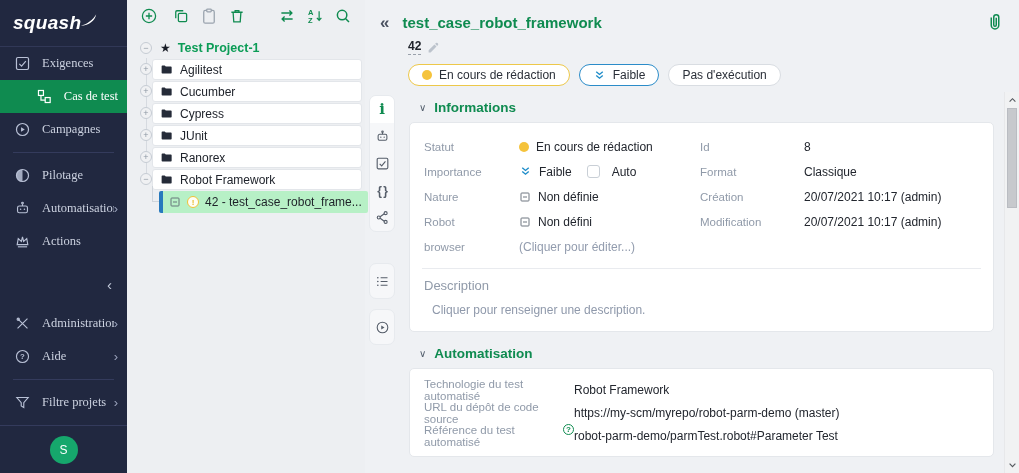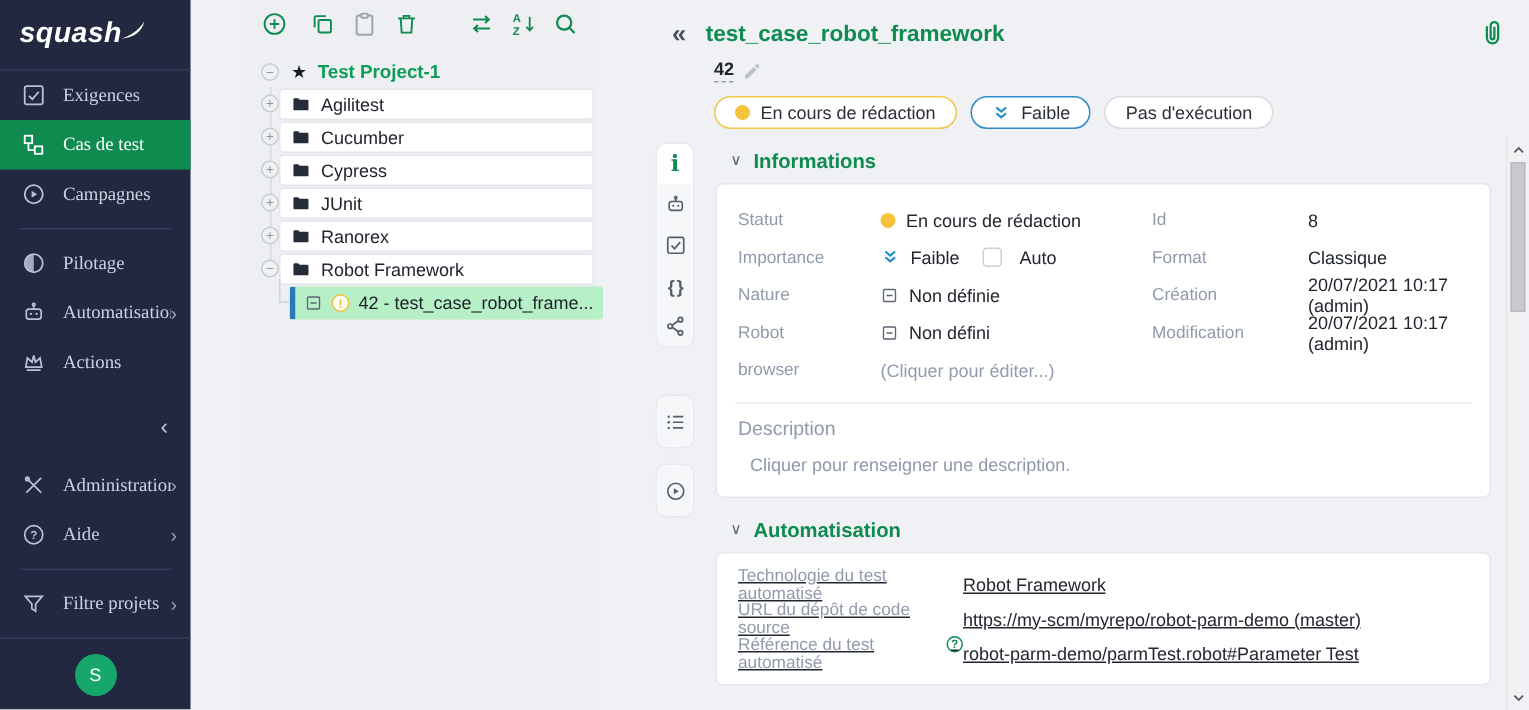--- a/index.html
+++ b/index.html
@@ -2,29 +2,29 @@
 <html><head>
 <meta charset="utf-8">
 <style>
   * { box-sizing: border-box; }
   html,body { margin:0; padding:0; }
   body {
     width:1019px; height:473px; overflow:hidden;
     font-family:"Liberation Sans", sans-serif;
     background:#eff1f4; font-size:12px; color:#22262e;
   }
-  .app { display:flex; width:1019px; height:473px;gap:34px; }
+  .app { display:flex; width:1019px; height:473px; }
 
   
   .sidebar { width:127px; flex-shrink:0; background:#212840; color:#ccd2e0; display:flex; flex-direction:column; }
   .logo { height:47px; border-bottom:1px solid #313857; display:flex; align-items:center; padding-left:13px; flex-shrink:0; }
   .logo-text { color:#fff; font-weight:bold; font-style:italic; font-size:19px; letter-spacing:.3px; }
   .logo-swoosh { margin-left:-1px; margin-top:-6px; }
   .nav-item { height:33px; display:flex; align-items:center; padding:0 9px 0 14px; font-size:12.5px; cursor:pointer; flex-shrink:0; }
-  .nav-item.active { background:#0f8b50; color:#fff; }
+  .nav-item.active { background:#0f8b50; color:#fff;justify-content:flex-end; }
   .nav-icon { width:17px; height:17px; margin-right:11px; flex-shrink:0; color:#b9c1d6; }
   .nav-item.active .nav-icon { color:#fff; }
   .nav-icon svg { width:17px; height:17px; display:block; }
   .nav-label { white-space:nowrap; overflow:hidden;font-family:Liberation Serif, serif; }
   .nav-chevron { margin-left:auto; font-size:13px; color:#99a1ba; }
   .nav-divider { border-top:1px solid #343b5c; margin:6px 13px; flex-shrink:0; }
   .collapse-row { display:flex; justify-content:flex-end; padding:8px 15px 14px 0; font-size:15px; color:#c2c9da; flex-shrink:0; margin-top:10px; }
   .avatar-row { margin-top:auto; border-top:1px solid #343b5c; height:48px; display:flex; align-items:center; justify-content:center; flex-shrink:0; }
   .avatar { width:28px; height:28px; border-radius:50%; background:#16a76c; color:#fff; display:flex; align-items:center; justify-content:center; font-size:12px; cursor:pointer; }
 
@@ -98,21 +98,21 @@
   .frow { height:25px; display:flex; align-items:center; }
   .flabel { width:95px; flex-shrink:0; font-size:11.5px; color:#909aa9; }
   .flabel.r { width:104px; }
   .fvalue { display:flex; align-items:center; gap:7px; font-size:12px; color:#22262e; min-width:0; }
   .ph { color:#929cae; }
   .autobox { width:13px; height:13px; border:1px solid #c9cfd6; border-radius:3px; background:#fff; margin-left:8px; flex-shrink:0; cursor:pointer; }
   .auto-lbl { margin-left:5px; }
   .card-divider { border-top:1px solid #e9ebef; margin:9px -2px 9px; }
   .desc-label { font-size:13px; color:#909aa9; margin-bottom:10px; }
   .desc-ph { font-size:12px; color:#8f99ab; padding-left:8px; margin-bottom:5px; cursor:pointer; }
-  .auto-card { margin-top:2px; padding:9px 14px;text-decoration:underline; }
+  .auto-card { margin-top:2px; padding:9px 14px; }
   .arow { height:23px; display:flex; align-items:center; }
   .alabel { width:150px; flex-shrink:0; font-size:11.5px; color:#909aa9; display:flex; align-items:flex-start; }
   .avalue { font-size:12px; color:#22262e; white-space:nowrap; overflow:hidden; }
   .helpc { width:11px; height:11px; border:1px solid #0f8b50; color:#0f8b50; border-radius:50%; font-size:8px; font-weight:bold; display:inline-flex; align-items:center; justify-content:center; margin-left:2px; flex-shrink:0; cursor:pointer; }
 
   .vscroll { width:15px; flex-shrink:0; background:#f1f2f3; border-left:1px solid #e7e8ea; position:relative; }
   .vs-arrow { position:absolute; left:0; width:14px; height:14px; display:flex; align-items:center; justify-content:center; color:#55595f; cursor:pointer; }
   .vs-arrow.up { top:1px; } .vs-arrow.down { bottom:1px; }
   .vs-arrow svg { width:9px; height:8px; display:block; }
   .vs-thumb { position:absolute; top:16px; left:2px; width:10px; height:100px; background:#c7c9cd; border:1px solid #b9bcc2; cursor:grab; }

